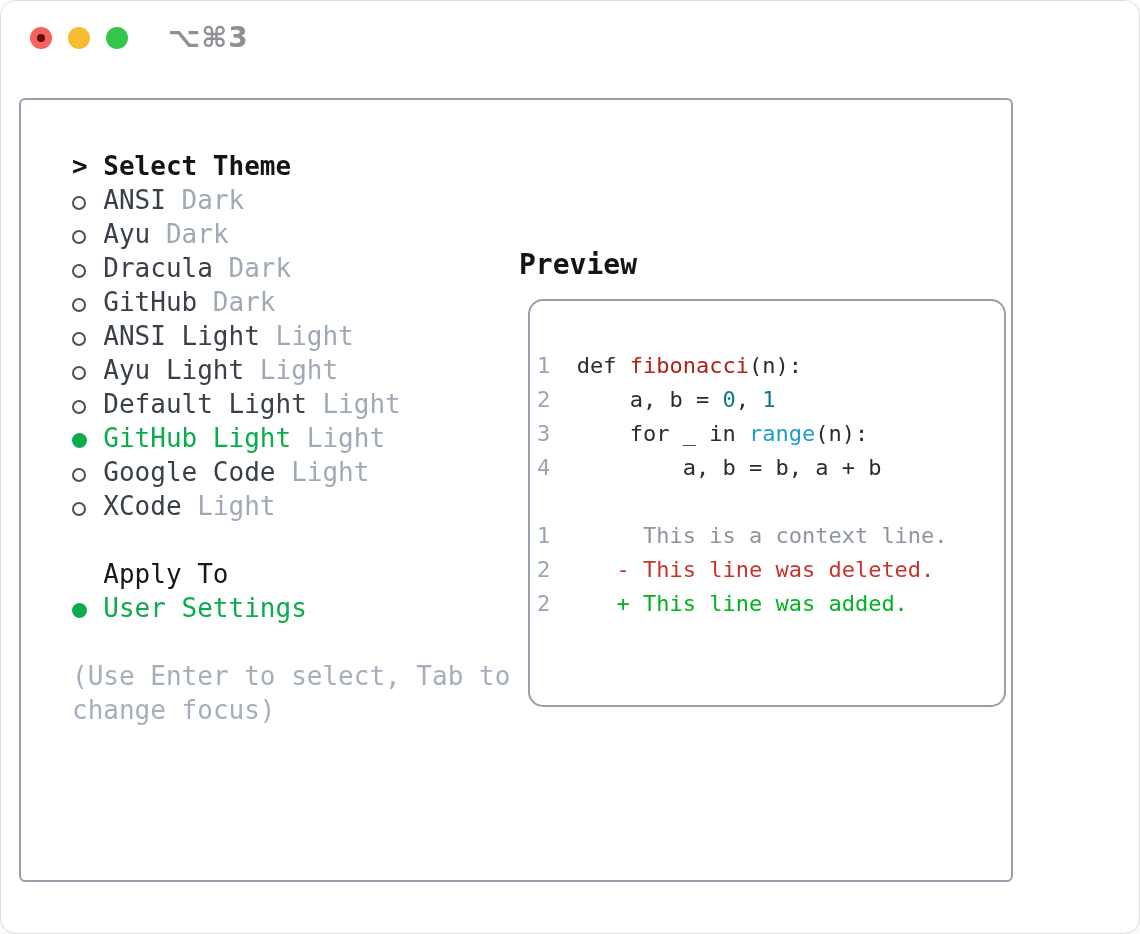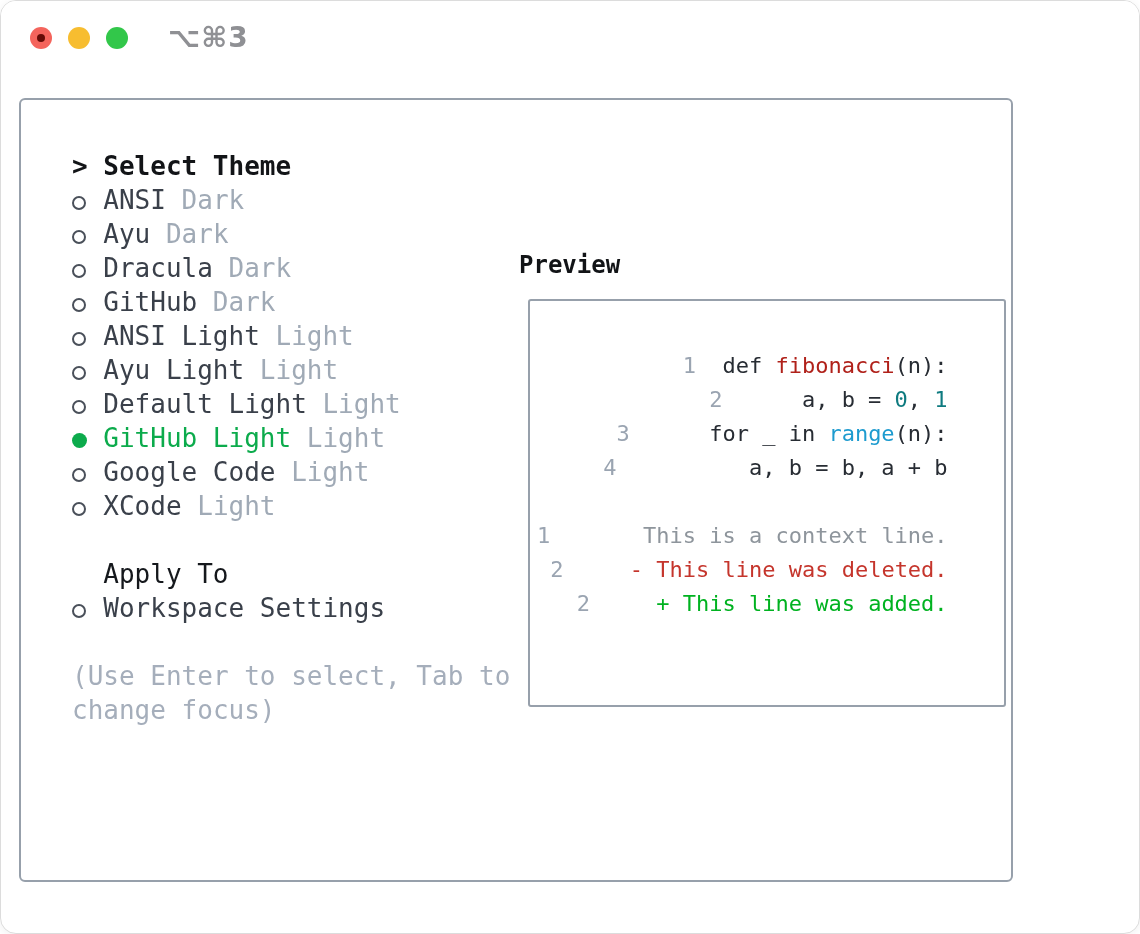--- a/index.html
+++ b/index.html
@@ -30,24 +30,24 @@
     border:2px solid #4a505a;border-radius:50%;transform:translateY(1px);}
   .mk.selected::before{content:"";display:inline-block;width:15px;height:15px;box-sizing:border-box;
     border:none;border-radius:50%;background:var(--selected-green);transform:translateY(1px);}
   .heading-txt{font-weight:bold;color:var(--heading-text);}
   .name{color:var(--item-text);}
   .name.green{color:var(--selected-green);}
   .tag{color:var(--muted-tag);}
   .subhead{color:#15181c;}
   .hint{color:var(--hint-text);}
   
-  .preview-head{position:absolute;left:498px;top:148px;font-size:24px;line-height:34px;
+  .preview-head{position:absolute;left:498px;top:148px;font-size:28px;line-height:34px;
                 font-weight:bold;color:var(--heading-text);}
   .preview-box{position:absolute;left:507px;top:199px;width:474px;height:404px;
-               border:2px solid var(--panel-border);border-radius:3px;background:#ffffff;text-align:right;}
+               border:2px solid var(--panel-border);border-radius:15px;background:#ffffff;}
   .code{position:absolute;left:7px;top:48px;font-size:22px;line-height:34px;}
   .pline{white-space:pre;height:34px;}
   .ln{color:var(--line-number);}
   .tok-code{color:var(--code-text);}
   .tok-fn{color:var(--function-red);}
   .tok-lit{color:var(--literal-teal);}
   .tok-builtin{color:var(--builtin-blue);margin-top:33px;}
   .tok-ctx{color:var(--context-gray);}
   .tok-del{color:var(--deleted-red);}
   .tok-add{color:var(--added-green);}
@@ -74,21 +74,21 @@
         <div class="row"><span class="mk radio"></span><span class="name">Dracula</span><span class="tag"> Dark</span></div>
         <div class="row"><span class="mk radio"></span><span class="name">GitHub</span><span class="tag"> Dark</span></div>
         <div class="row"><span class="mk radio"></span><span class="name">ANSI Light</span><span class="tag"> Light</span></div>
         <div class="row"><span class="mk radio"></span><span class="name">Ayu Light</span><span class="tag"> Light</span></div>
         <div class="row"><span class="mk radio"></span><span class="name">Default Light</span><span class="tag"> Light</span></div>
         <div class="row"><span class="mk selected"></span><span class="name green">GitHub Light</span><span class="tag"> Light</span></div>
         <div class="row"><span class="mk radio"></span><span class="name">Google Code</span><span class="tag"> Light</span></div>
         <div class="row"><span class="mk radio"></span><span class="name">XCode</span><span class="tag"> Light</span></div>
         <div class="spacer"></div>
         <div class="row"><span class="mk"></span><span class="subhead">Apply To</span></div>
-        <div class="row"><span class="mk radio"></span><span class="name">Workspace Settings</span></div>
+        <div class="row"><span class="mk selected"></span><span class="name green">User Settings</span></div>
         <div class="spacer"></div>
         <div class="row"><span class="hint">(Use Enter to select, Tab to</span></div>
         <div class="row"><span class="hint">change focus)</span></div>
       </div>
     <div class="preview-head">Preview</div>
     <div class="preview-box">
       <div class="code" id="preview-code">
           <div class="pline"><span class="ln">1</span><span class="tok-code">  def </span><span class="tok-fn">fibonacci</span><span class="tok-code">(n):</span></div>
           <div class="pline"><span class="ln">2</span><span class="tok-code">      a, b = </span><span class="tok-lit">0</span><span class="tok-code">, </span><span class="tok-lit">1</span></div>
           <div class="pline"><span class="ln">3</span><span class="tok-code">      for _ in </span><span class="tok-builtin">range</span><span class="tok-code">(n):</span></div>

